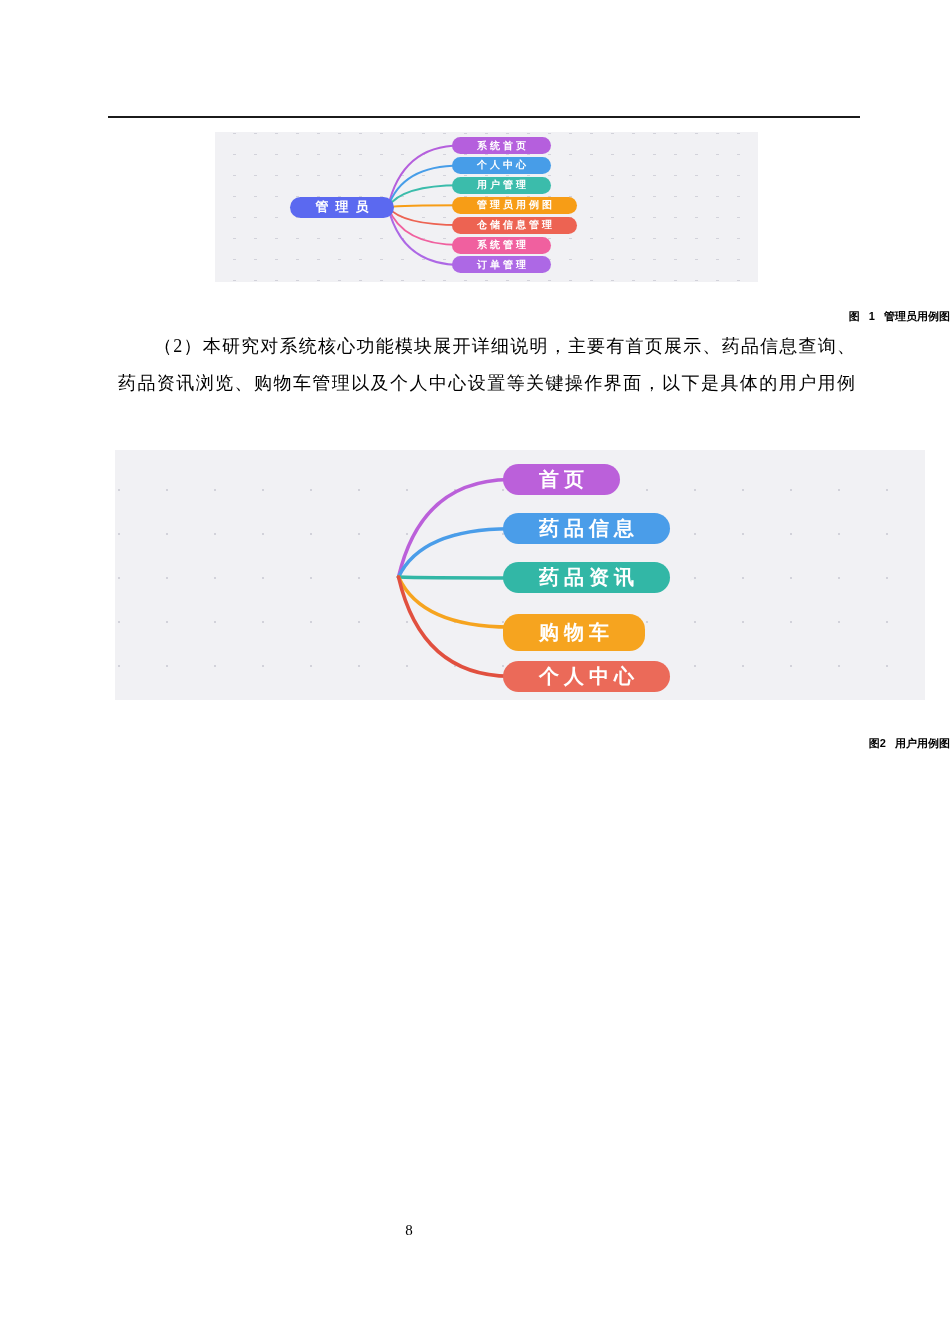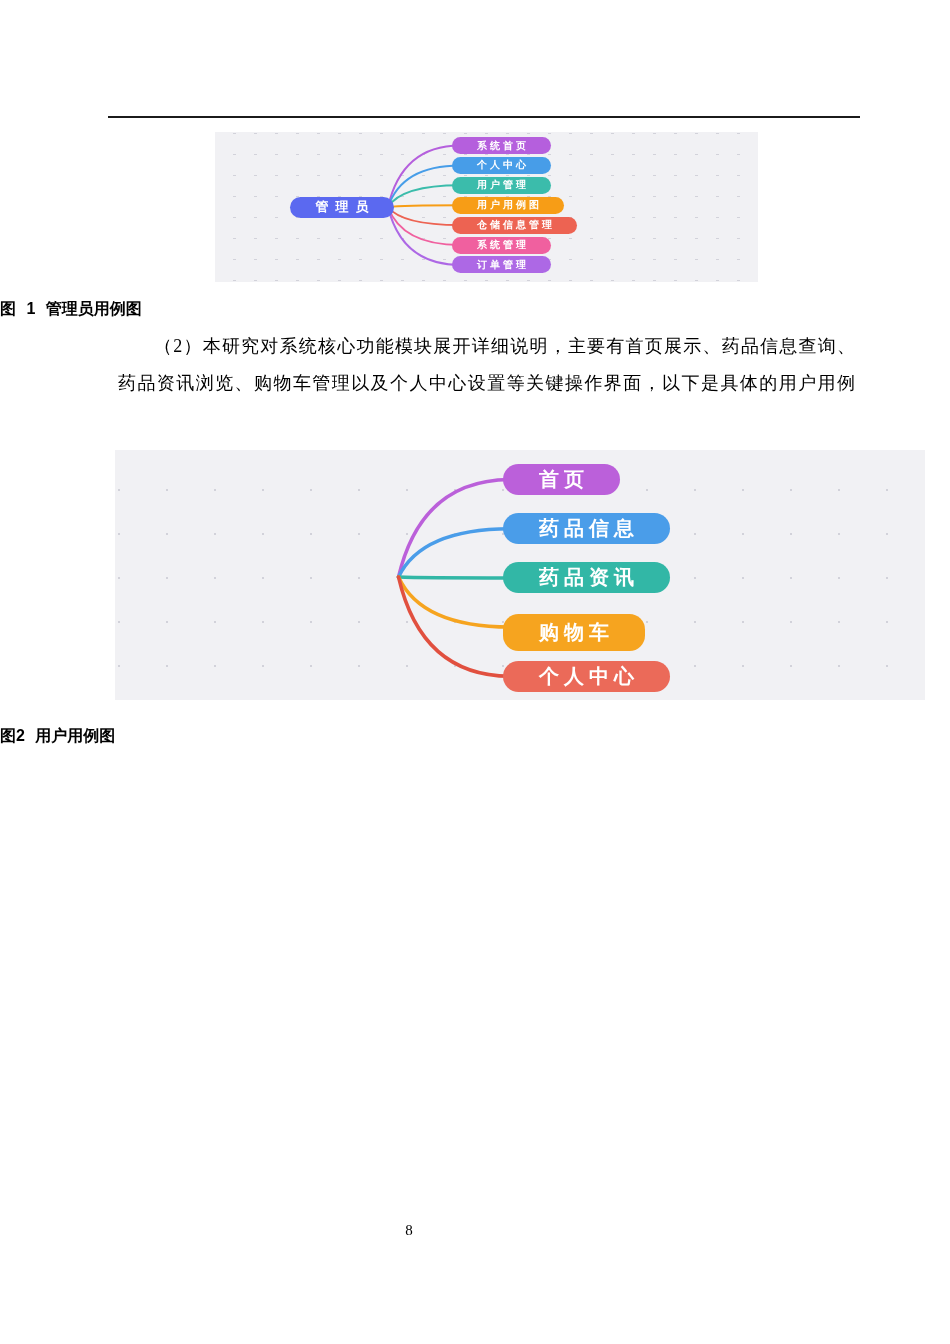--- a/index.html
+++ b/index.html
@@ -12,22 +12,22 @@
 
   .mindmap{position:absolute;background-color:#f1f1f4;overflow:hidden;
     background-image:radial-gradient(ellipse 2.4px 1.3px at center,#d2d2da 60%,rgba(0,0,0,0) 70%);}
   .mm1{left:215px;top:132px;width:543px;height:150px;background-size:21px 21px;background-position:9px 12px;}
   .mm2{left:115px;top:443px;width:810px;height:250px;background-size:48px 44px;background-position:28px 18px;margin-top:7px;}
   .mm-canvas{position:absolute;left:0;top:0;z-index:1;}
   .mm-node{position:absolute;z-index:2;color:#ffffff;font-family:"Liberation Sans",sans-serif;
     font-weight:bold;white-space:nowrap;display:flex;align-items:center;justify-content:center;
     box-sizing:border-box;}
 
-  .caption{position:absolute;left:0;width:100%;text-align:left;font-family:"Liberation Sans",sans-serif;
-    font-weight:bold;font-size:16px;word-spacing:6px;}
+  .caption{position:absolute;left:0;width:100%;text-align:right;font-family:"Liberation Sans",sans-serif;
+    font-weight:bold;font-size:11px;word-spacing:6px;margin-top:10px;}
   .caption1{top:299px;}
   .caption2{top:726px;}
 
   .paragraph{position:absolute;left:118px;top:328px;width:737px;font-size:18px;line-height:37px;}
   .para-line{text-align:justify;text-align-last:justify;}
   .para-line.first{text-indent:36px;}
   .para-line.last{text-align:left;text-align-last:left;}
 
   .page-number{position:absolute;top:1222px;left:379px;width:60px;text-align:center;font-size:15px;}
 </style>
@@ -44,21 +44,21 @@
         <path d="M 173 75 Q 187.08 33.4 245 33.4" fill="none" stroke="#479de8" stroke-width="2" stroke-linecap="round"></path>
         <path d="M 173 75 Q 187.08 53.3 245 53.3" fill="none" stroke="#3bbcab" stroke-width="2" stroke-linecap="round"></path>
         <path d="M 173 75 Q 187.08 73.19999999999999 245 73.19999999999999" fill="none" stroke="#f79d16" stroke-width="2" stroke-linecap="round"></path>
         <path d="M 173 75 Q 187.08 93.1 245 93.1" fill="none" stroke="#ed6352" stroke-width="2" stroke-linecap="round"></path>
         <path d="M 173 75 Q 187.08 113 245 113" fill="none" stroke="#f0609f" stroke-width="2" stroke-linecap="round"></path>
         <path d="M 173 75 Q 187.08 132.89999999999998 245 132.89999999999998" fill="none" stroke="#ad68e5" stroke-width="2" stroke-linecap="round"></path>
       </svg>
       <div class="mm-node" style="left: 237px; top: 5px; height: 17px; padding: 0px 22px; font-size: 10px; letter-spacing: 3px; text-indent: 3px; border-radius: 8.5px; background: rgb(181, 95, 221);">系统首页</div>
       <div class="mm-node" style="left: 237px; top: 24.9px; height: 17px; padding: 0px 22px; font-size: 10px; letter-spacing: 3px; text-indent: 3px; border-radius: 8.5px; background: rgb(71, 157, 232);">个人中心</div>
       <div class="mm-node" style="left: 237px; top: 44.8px; height: 17px; padding: 0px 22px; font-size: 10px; letter-spacing: 3px; text-indent: 3px; border-radius: 8.5px; background: rgb(59, 188, 171);">用户管理</div>
-      <div class="mm-node" style="left: 237px; top: 64.7px; height: 17px; padding: 0px 22px; font-size: 10px; letter-spacing: 3px; text-indent: 3px; border-radius: 8.5px; background: rgb(247, 157, 22);">用户用例图</div>
+      <div class="mm-node" style="left: 237px; top: 64.7px; height: 17px; padding: 0px 22px; font-size: 10px; letter-spacing: 3px; text-indent: 3px; border-radius: 8.5px; background: rgb(247, 157, 22);">管理员用例图</div>
       <div class="mm-node" style="left: 237px; top: 84.6px; height: 17px; padding: 0px 22px; font-size: 10px; letter-spacing: 3px; text-indent: 3px; border-radius: 8.5px; background: rgb(237, 99, 82); font-family: Liberation Mono, monospace;">仓储信息管理</div>
       <div class="mm-node" style="left: 237px; top: 104.5px; height: 17px; padding: 0px 22px; font-size: 10px; letter-spacing: 3px; text-indent: 3px; border-radius: 8.5px; background: rgb(240, 96, 159);">系统管理</div>
       <div class="mm-node" style="left: 237px; top: 124.4px; height: 17px; padding: 0px 22px; font-size: 10px; letter-spacing: 3px; text-indent: 3px; border-radius: 8.5px; background: rgb(173, 104, 229); text-align: right;">订单管理</div>
       <div class="mm-node" style="left: 75px; top: 64.5px; width: 104px; height: 21px; font-size: 13px; letter-spacing: 7px; text-indent: 7px; border-radius: 11px; background: rgb(91, 105, 240);">管理员</div>
     </div>
 
   <div class="caption caption1">图 1 管理员用例图</div>
 
   <div class="paragraph">
     <div class="para-line first">（2）本研究对系统核心功能模块展开详细说明，主要有首页展示、药品信息查询、</div>

